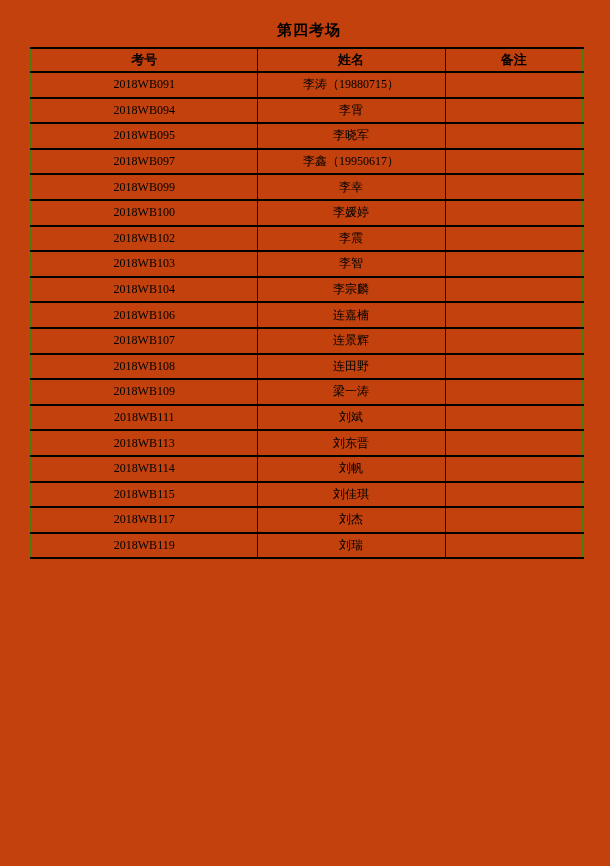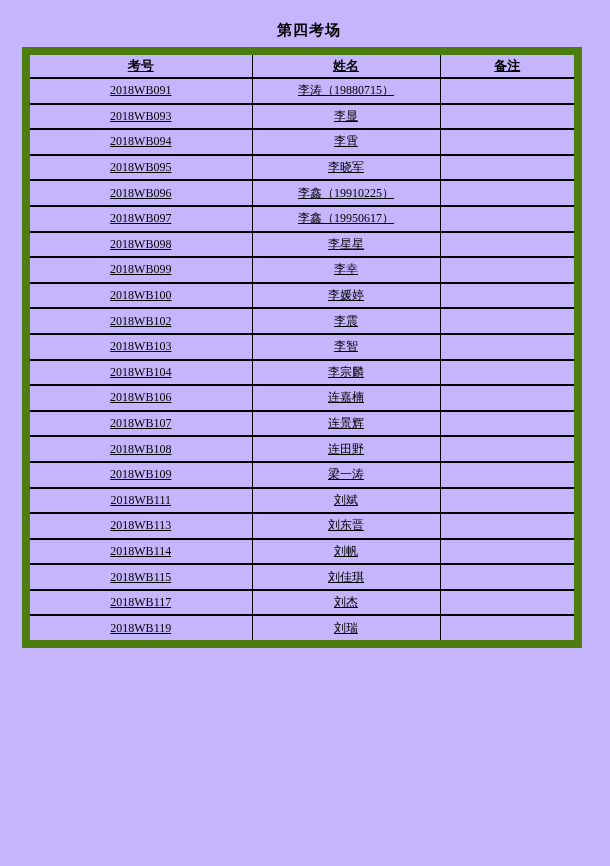--- a/index.html
+++ b/index.html
@@ -9,42 +9,41 @@
     width: 610px;
     height: 866px;
     overflow: hidden;
     font-family: "Liberation Serif", "DejaVu Serif", serif;
     color: #000000;
   }
   .page {
     position: relative;
     width: 610px;
     height: 866px;
-    background: #c4b5fd;
+    background: #c2410c;
   }
   .title {
     position: absolute;
     top: 21px;
     left: 33px;
     width: 552px;
     text-align: center;
     font-size: 15px;
     font-weight: bold;
     margin: 0;
     letter-spacing: 1px;
   }
   table.roster {
     position: absolute;
     top: 47px;
-    left: 22px;
+    left: 30px;
     width: 552px;
     border-collapse: collapse;
     table-layout: fixed;
-    border: 8px solid #4d7c0f;
-    text-decoration: underline;
+    border: 2px solid #4d7c0f;
   }
   col.c-examno { width: 226px; }
   col.c-name   { width: 188px; }
   col.c-remark { width: 138px; }
   .roster th {
     border-left: 1px solid #000000;
     border-right: 1px solid #000000;
     border-top: 2px solid #000000;
     border-bottom: 2px solid #000000;
     height: 22px;
@@ -88,47 +87,32 @@
         <th>备注</th>
       </tr>
     </thead>
     <tbody id="roster-body">
         <tr>
           <td>2018WB091</td>
           <td>李涛（19880715）</td>
           <td></td>
         </tr>
         <tr>
-          <td>2018WB093</td>
-          <td>李显</td>
-          <td></td>
-        </tr>
-        <tr>
           <td>2018WB094</td>
           <td>李霄</td>
           <td></td>
         </tr>
         <tr>
           <td>2018WB095</td>
           <td>李晓军</td>
           <td></td>
         </tr>
         <tr>
-          <td>2018WB096</td>
-          <td>李鑫（19910225）</td>
-          <td></td>
-        </tr>
-        <tr>
           <td>2018WB097</td>
           <td>李鑫（19950617）</td>
-          <td></td>
-        </tr>
-        <tr>
-          <td>2018WB098</td>
-          <td>李星星</td>
           <td></td>
         </tr>
         <tr>
           <td>2018WB099</td>
           <td>李幸</td>
           <td></td>
         </tr>
         <tr>
           <td>2018WB100</td>
           <td>李媛婷</td>

